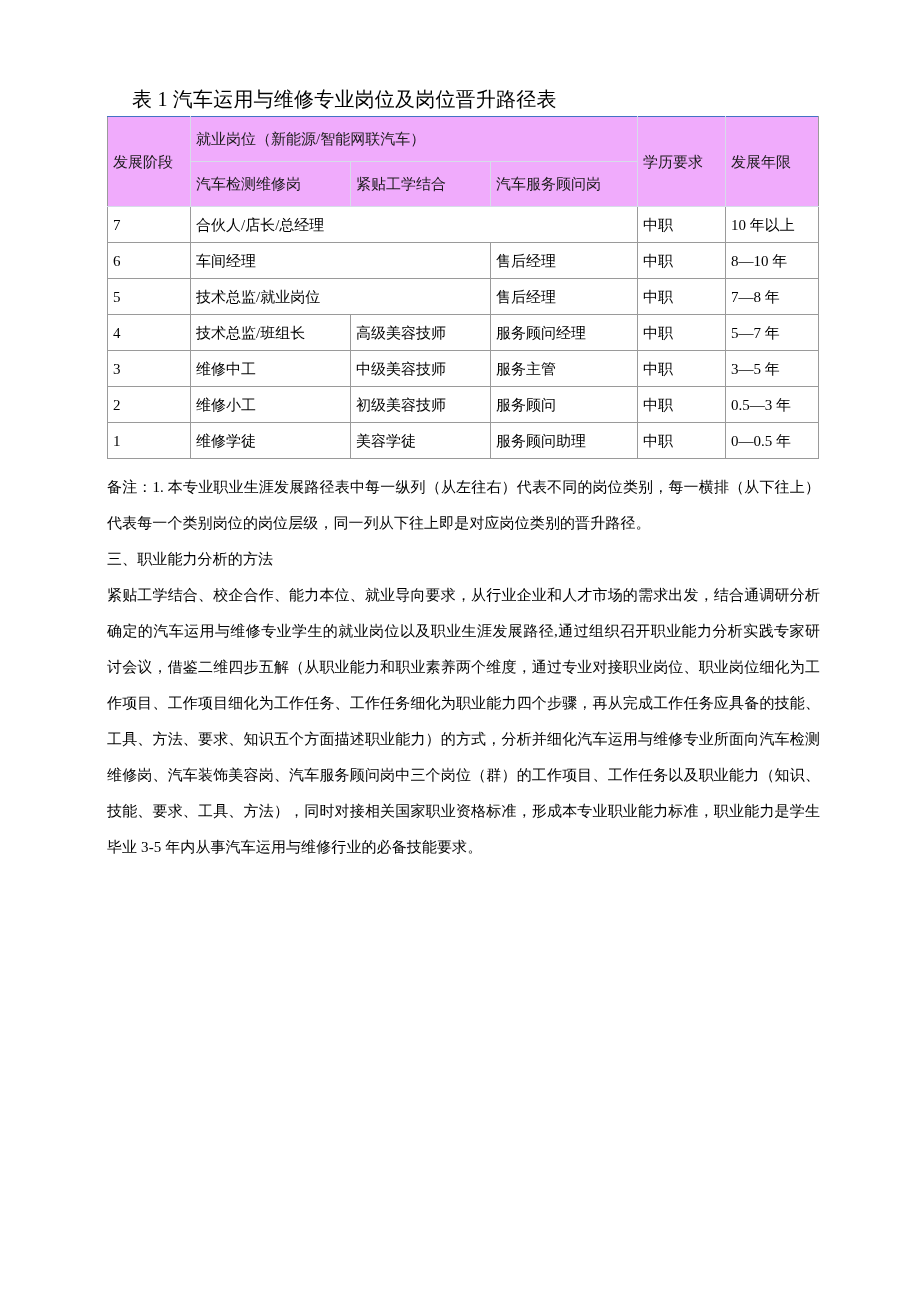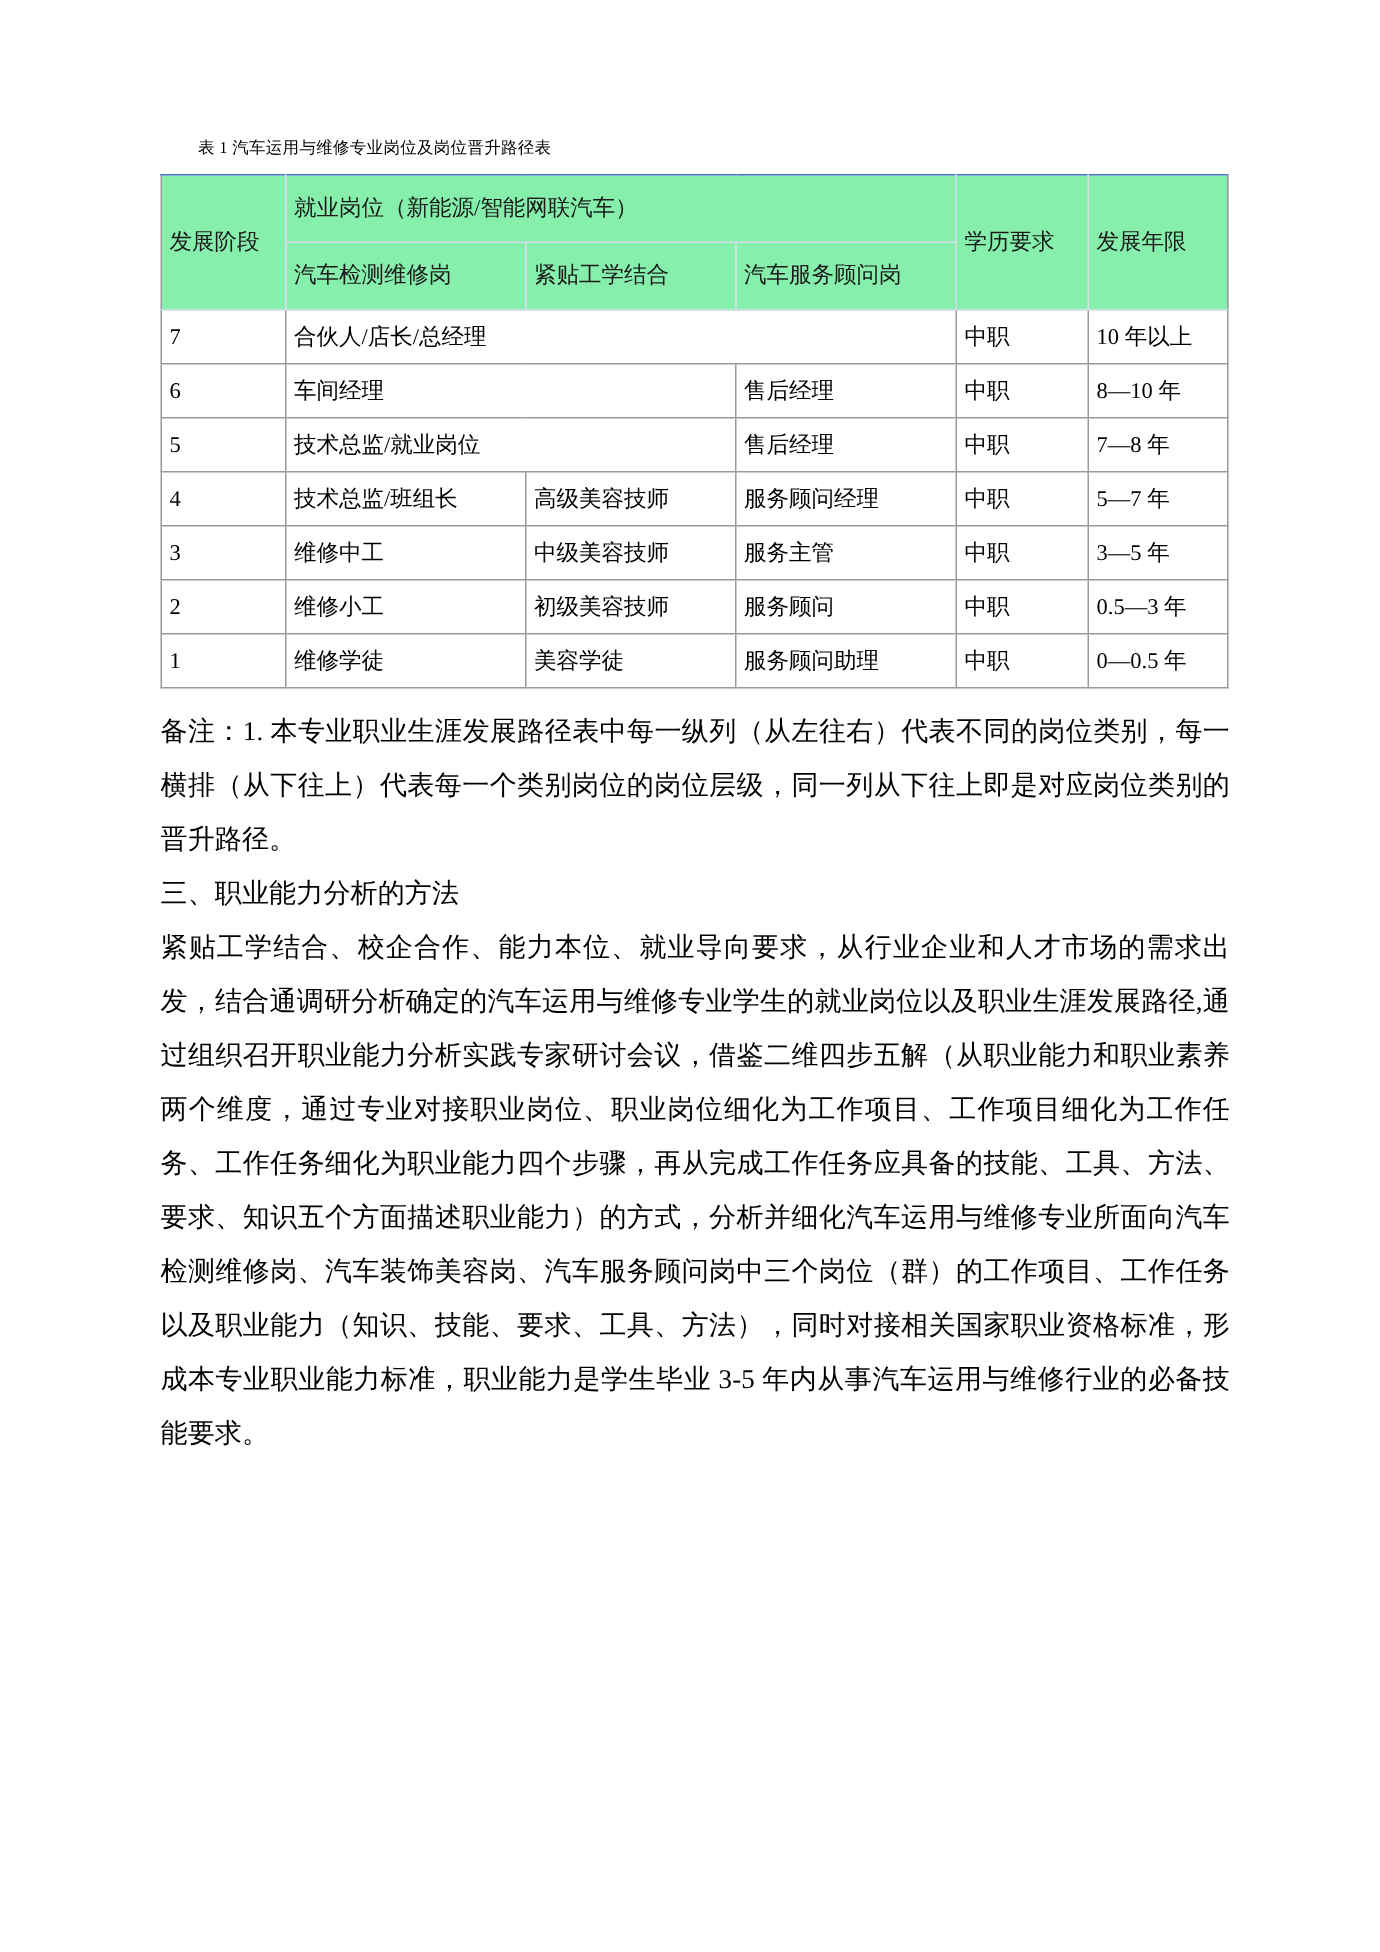--- a/index.html
+++ b/index.html
@@ -18,21 +18,21 @@
   .page {
     position: relative;
     width: 920px;
     height: 1301px;
     box-sizing: border-box;
     padding: 88px 100px 0 107px;
   }
 
   
   .table-caption {
-    font-size: 11px;
+    font-size: 20px;
     line-height: 22px;
     margin: 0 0 6px 25px;
     letter-spacing: 0.2px;
     white-space: nowrap;
   }
 
   
   table.career-table {
     border-collapse: collapse;
     table-layout: fixed;
@@ -44,21 +44,21 @@
   table.career-table th {
     border: 1px solid #9a9a9a;
     padding: 4px 5px 4px 5px;
     vertical-align: middle;
     text-align: left;
     font-weight: normal;
     line-height: 20px;
     word-break: break-all;
   }
   .hdr {
-    background-color: #86efac;
+    background-color: #f0abfc;
     color: #1a1a1a;
     border-color: #d6dce9 !important;
     height: 36px;
   }
   .hdr-stage {
     border-left-color: #9a9a9a !important;
     margin-left: 21px;
   }
   .hdr-last {
     border-right-color: #9a9a9a !important;
@@ -75,21 +75,21 @@
   .col-stage  { width: 83px; }
   .col-j1     { width: 160px; }
   .col-j2     { width: 140px; }
   .col-j3     { width: 147px; }
   .col-edu    { width: 88px; }
   .col-years  { width: 93px; }
 
   
   .prose {
     margin-top: 10px;
-    font-size: 18px;
+    font-size: 15px;
     line-height: 36px;
     text-align: justify;
     text-justify: inter-ideograph;
     letter-spacing: 0.1px;
   }
   .prose p {
     margin: 0;
     text-indent: 0;
   }
   .p-indent {

